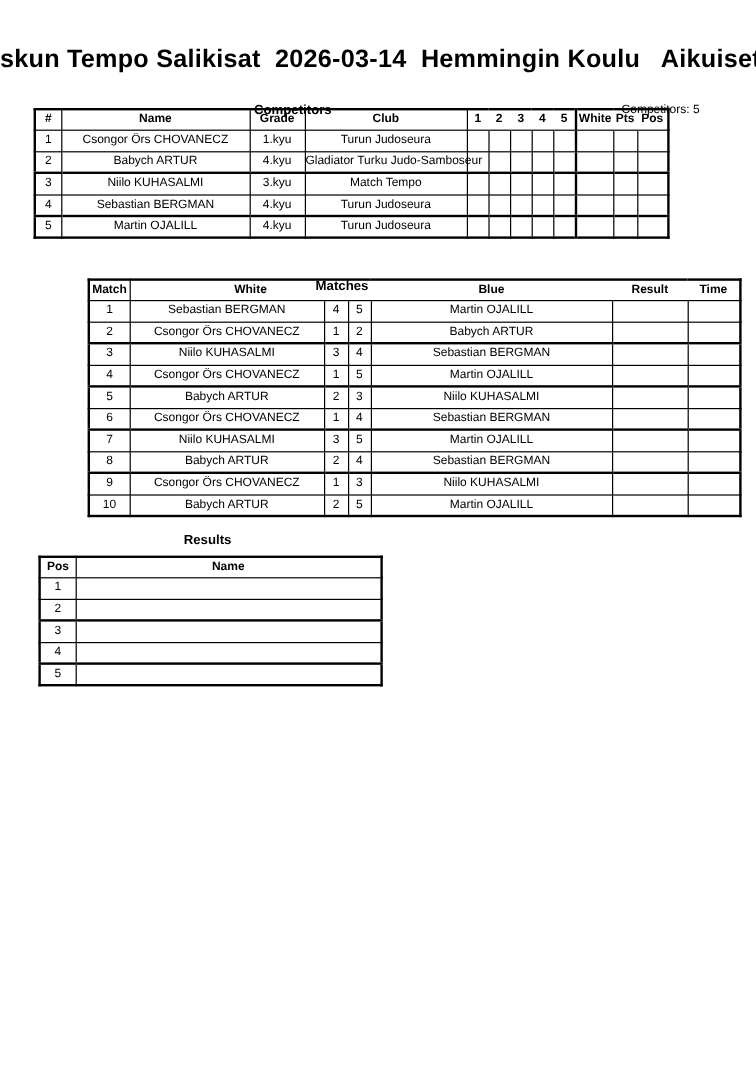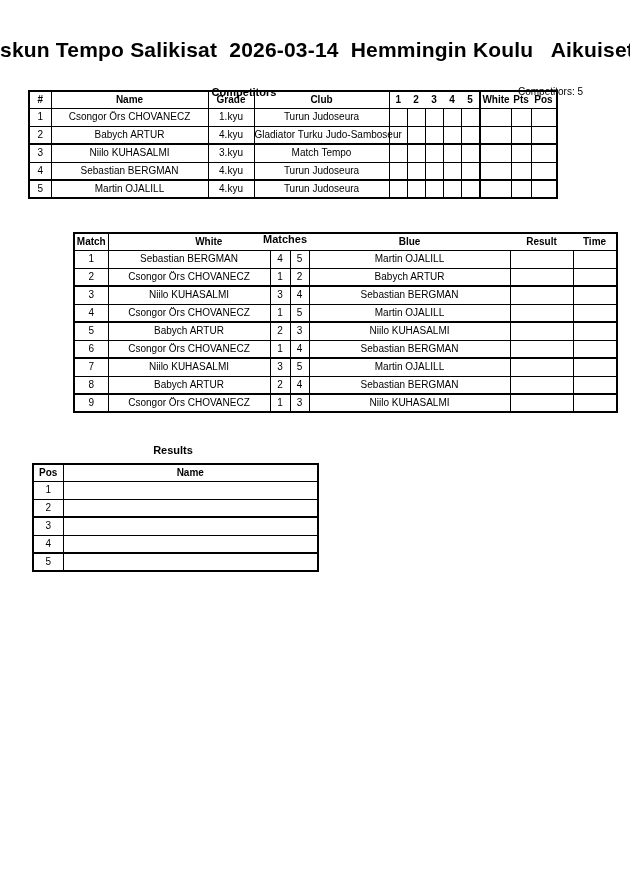--- a/index.html
+++ b/index.html
@@ -276,20 +276,29 @@
       </tr>
       <tr>
         <td class="ctr">9</td>
         <td class="left">Csongor Örs CHOVANECZ</td>
         <td class="ctr">1</td>
         <td class="ctr">3</td>
         <td class="left">Niilo KUHASALMI</td>
         <td></td>
         <td></td>
       </tr>
+      <tr>
+        <td class="ctr">10</td>
+        <td class="left">Babych ARTUR</td>
+        <td class="ctr">2</td>
+        <td class="ctr">5</td>
+        <td class="left">Martin OJALILL</td>
+        <td></td>
+        <td></td>
+      </tr>
     </tbody>
   </table>
 
   <div class="sec-head res-head">Results</div>
 
   <table class="tbl results">
     <colgroup>
       <col style="width:30px">
         <col style="width:255px">
     </colgroup>

